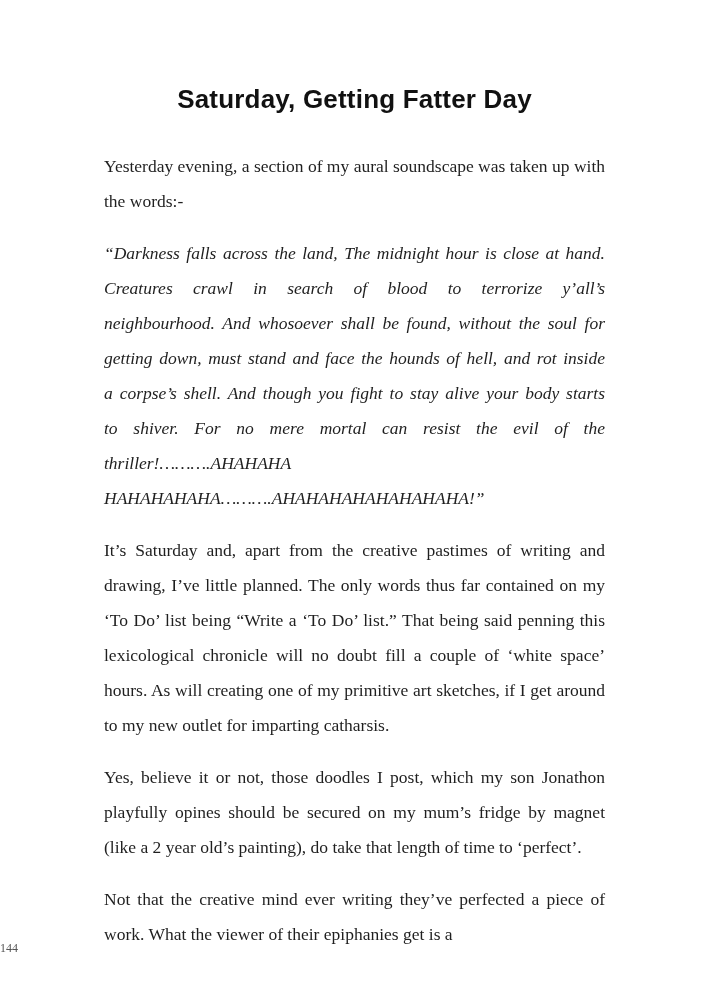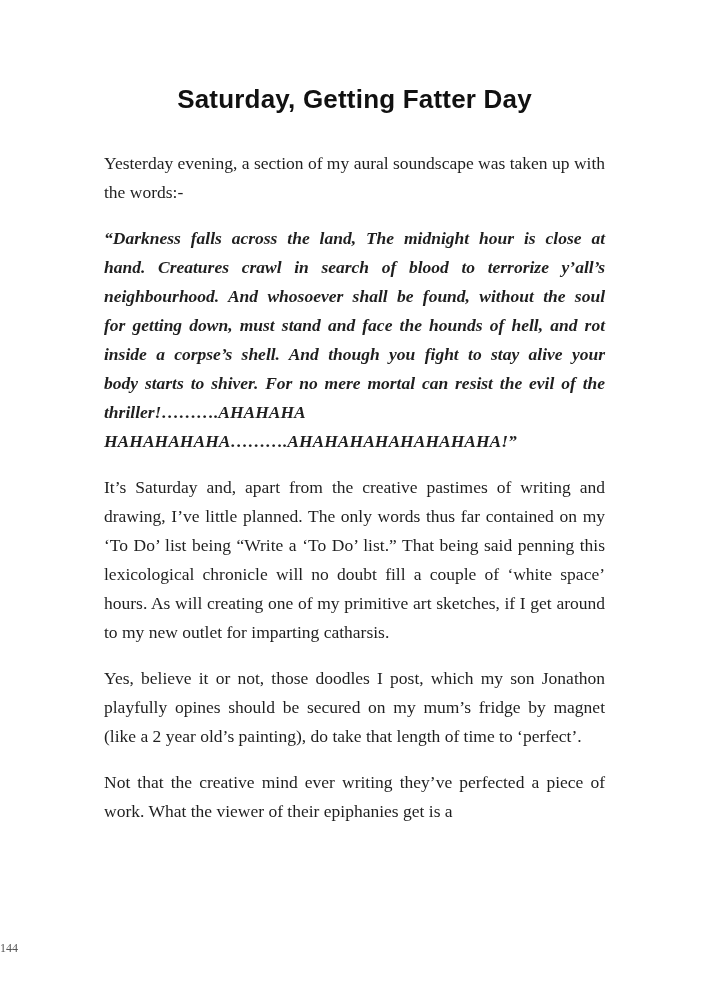--- a/index.html
+++ b/index.html
@@ -36,29 +36,29 @@
     font-weight: 700;
     font-size: 26px;
     letter-spacing: 0.2px;
     color: #111111;
     text-align: center;
     margin-bottom: 34px;
   }
 
   .para {
     font-size: 17.5px;
-    line-height: 29px;
+    line-height: 35px;
     text-align: justify;
     text-justify: inter-word;
     margin-bottom: 17px;
     color: #1f1f1f;
   }
 
   .para.quote {
-    font-weight: 700;
+    font-weight: 400;
     font-style: italic;
     word-spacing: 2px;
   }
 
   .page-number {
     position: absolute;
     bottom: 36px;
     left: 0;
     width: 709px;
     font-size: 12px;

